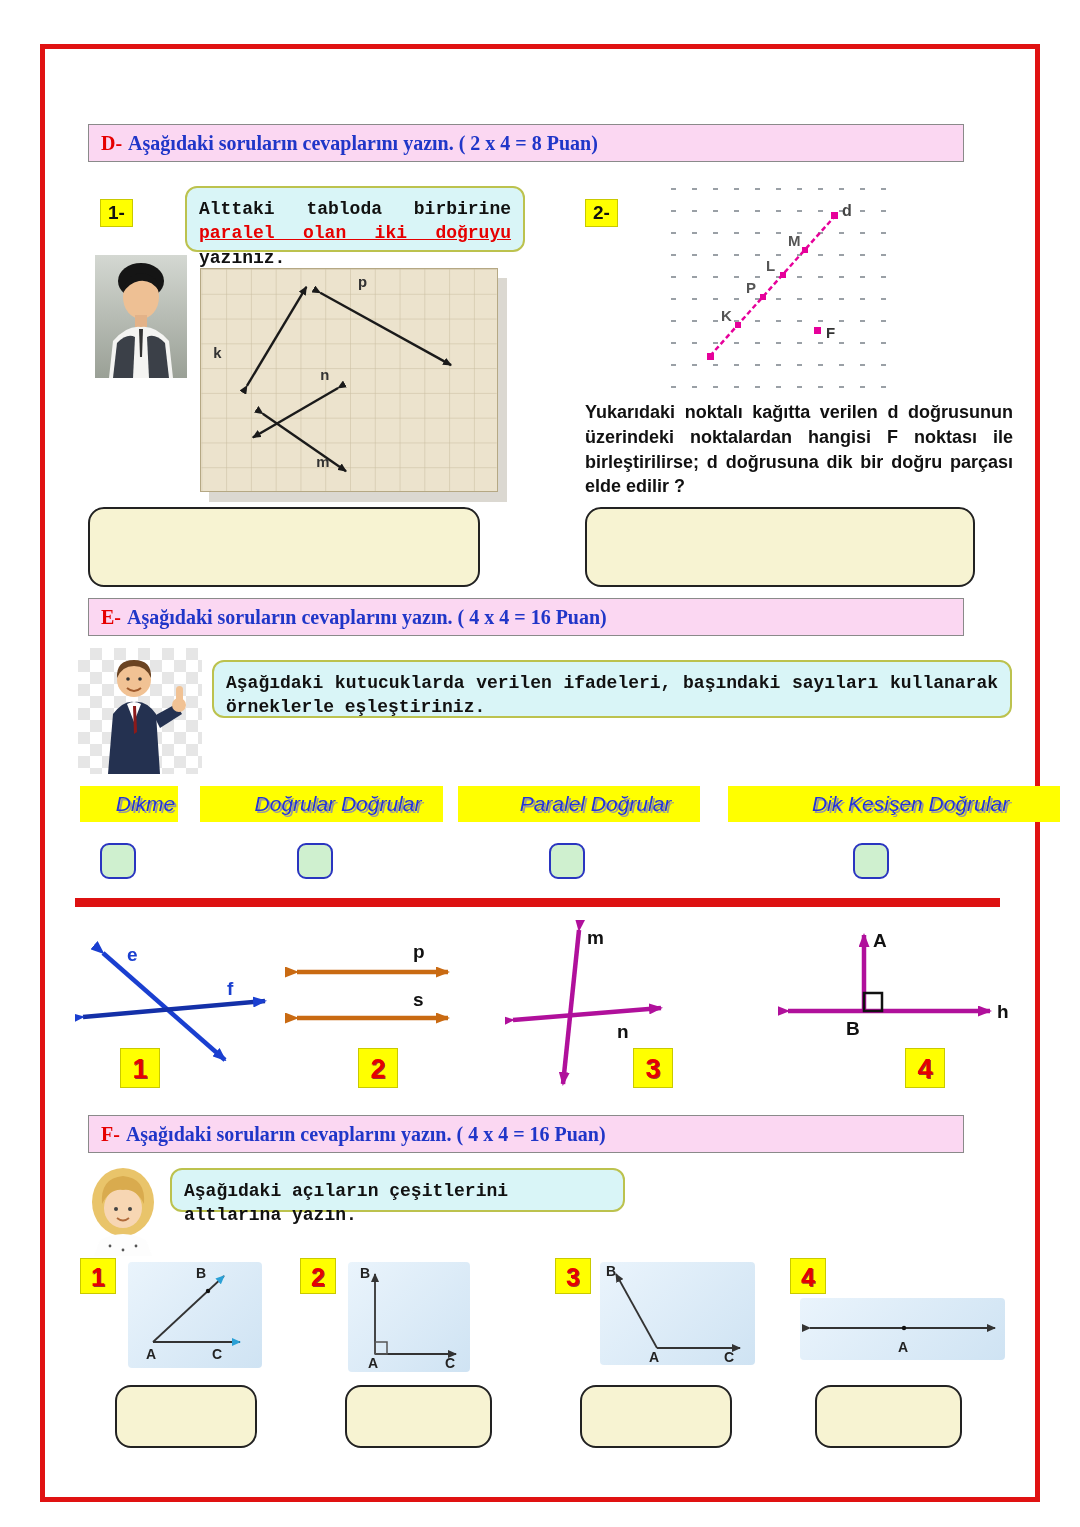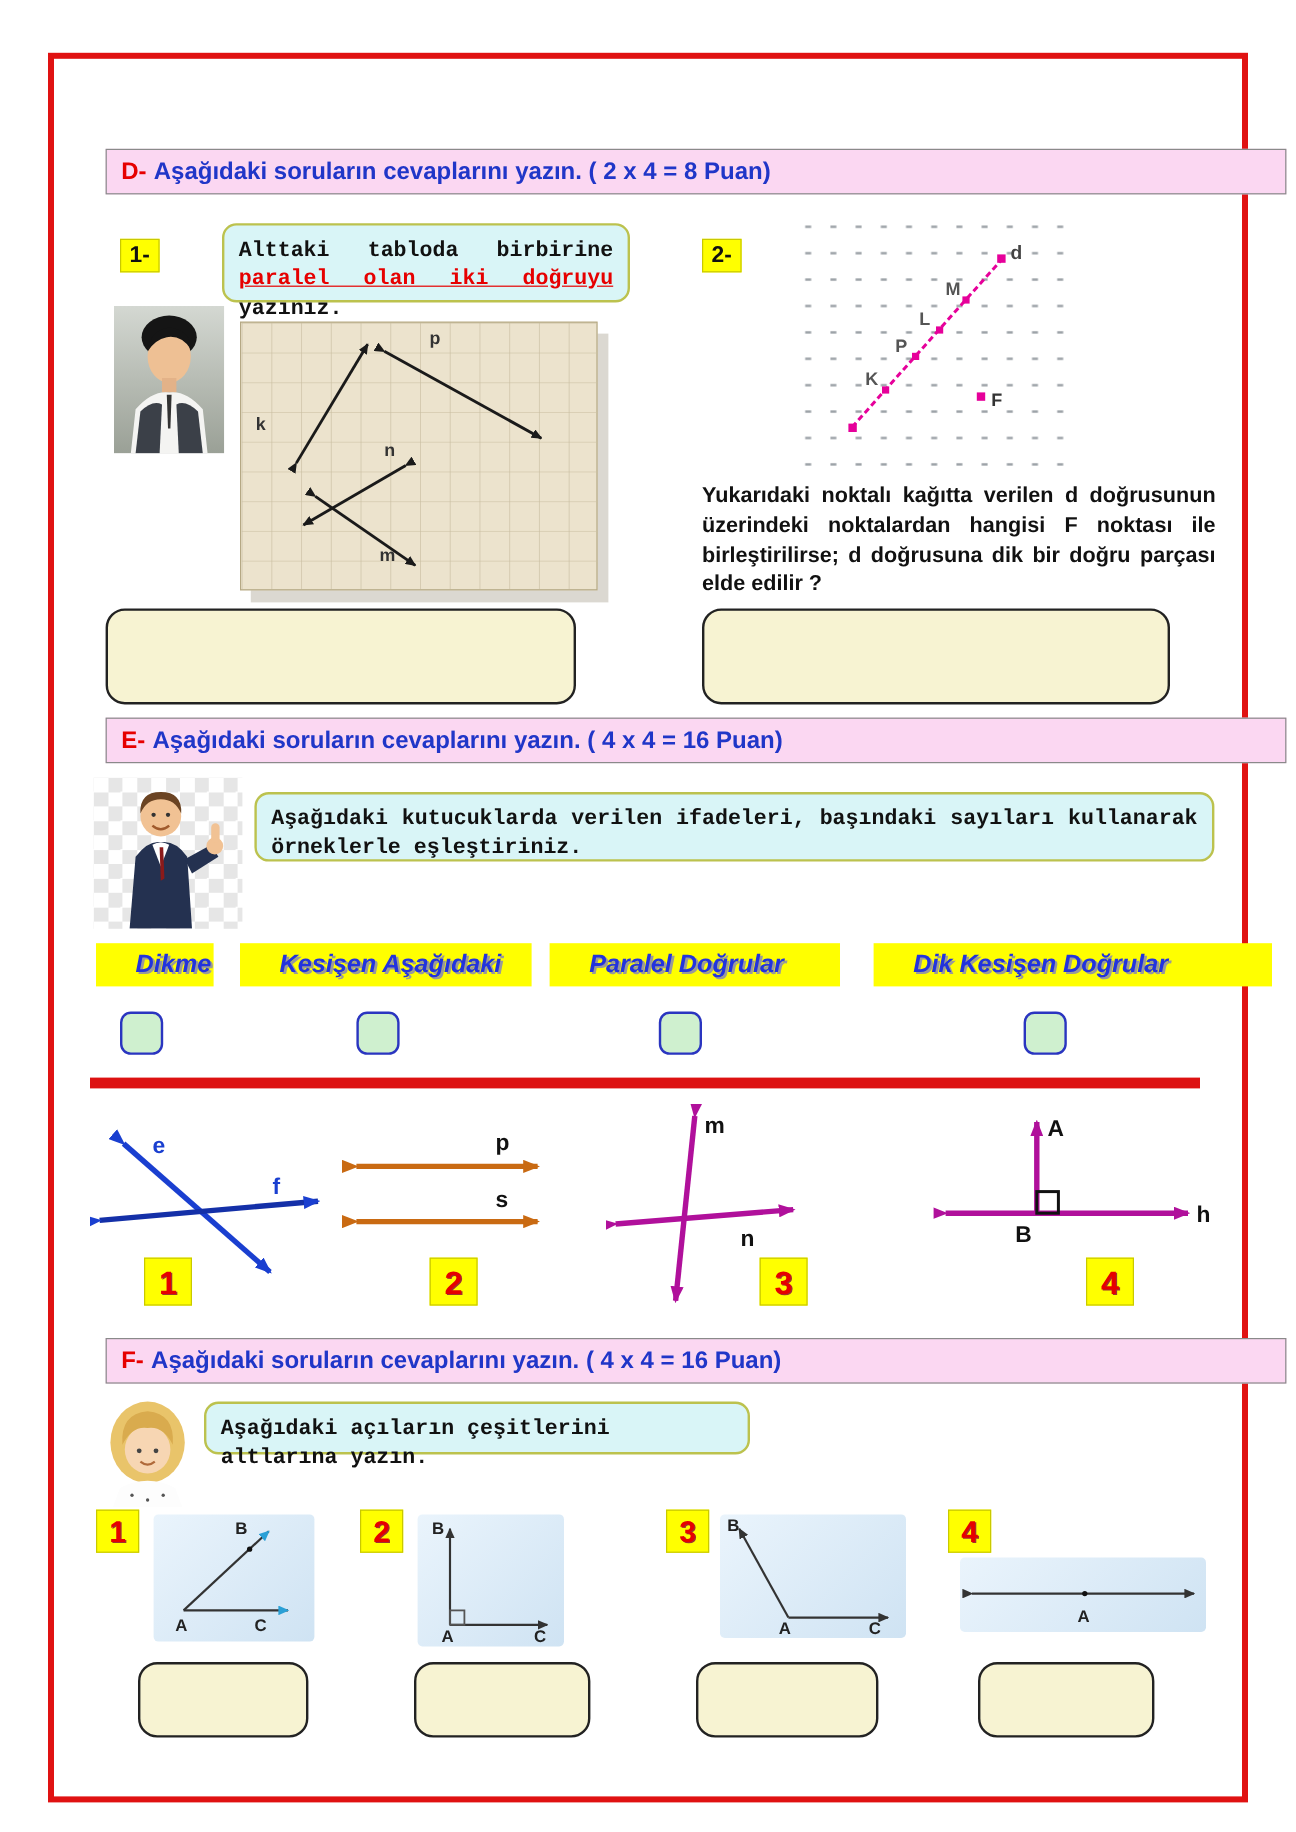--- a/index.html
+++ b/index.html
@@ -4,40 +4,40 @@
 <style>
   * { margin:0; padding:0; box-sizing:border-box; }
   html,body { width:1080px; height:1527px; background:#ffffff; overflow:hidden;
               font-family:"Liberation Sans", sans-serif; }
   .abs { position:absolute; }
   .page { position:relative; width:1080px; height:1527px; }
 
   .border-frame { left:40px; top:44px; width:1000px; height:1458px;
                   border:5px solid var(--border-red,#e01212); }
 
-  .hdr { left:88px; width:984px; height:38px; background:var(--header-pink,#fbd7f2);
+  .hdr { left:88px; width:876px; height:38px; background:var(--header-pink,#fbd7f2);
          border:1px solid #8a8a8a; font-weight:bold; font-size:20px;
-         color:var(--header-blue,#2036c8); padding:7px 0 0 12px; }
+         color:var(--header-blue,#2036c8); padding:7px 0 0 12px;font-family:Liberation Serif, serif; }
   .hdr .pre { color:var(--accent-red,#e60000); margin-right:6px; }
 
   .qnum { background:var(--highlight-yellow,#ffff00); font-weight:bold; font-size:19px;
           color:#111; padding:2px 7px; border:1px solid #c9c900; }
 
   .bubble { background:var(--bubble-cyan,#d9f5f7); border:2px solid #bcc24e;
             border-radius:12px; font-weight:bold; font-size:18px; color:#111;
             padding:9px 12px; text-align:justify; line-height:1.35;font-family:Liberation Mono, monospace; }
   .red-u { color:var(--accent-red,#e60000); text-decoration:underline; }
 
   .qtext { font-weight:bold; font-size:18px; color:#111; text-align:justify; line-height:1.38; }
 
   .ansbox { background:var(--answer-box-yellow,#f7f3d2); border:2.5px solid #222;
             border-radius:16px; }
 
   .cat { background:var(--highlight-yellow,#ffff00); height:36px; line-height:36px;
-         font-style:italic; font-weight:bold; font-size:21px;
+         text-align:center; font-style:italic; font-weight:normal; font-size:21px;
          color:#2233dd; text-shadow:2px 2px 0 #9a9a9a;padding-left:33px; }
 
   .greenbox { width:36px; height:36px; background:var(--green-box,#cff0cf);
               border:2.5px solid #2a35c0; border-radius:9px; }
 
   .divider { background:#dd1111; }
 
   .numbox { background:var(--highlight-yellow,#ffff00); color:var(--accent-red,#e60000);
             text-align:center; font-weight:bold; border:1px solid #c9c900;
             text-shadow:1px 1px 0 #a03030; }
@@ -178,21 +178,21 @@
       <path d="M55,58 L58,58 L59,84 L56,86 Z" fill="#8b1a1a"></path>
       <path d="M76,68 L98,56 L104,66 L82,80 Z" fill="#243150"></path>
       <circle cx="101" cy="57" r="7" fill="#f1c294"></circle>
       <rect x="98" y="38" width="7" height="16" rx="3.5" fill="#f1c294"></rect>
     </svg>
   </div>
 
   <div class="abs bubble" style="left:212px;top:660px;width:800px;height:58px">Aşağıdaki kutucuklarda verilen ifadeleri, başındaki sayıları kullanarak örneklerle eşleştiriniz.</div>
 
   <div class="abs cat" style="left:80px;top:786px;width:98px">Dikme</div>
-  <div class="abs cat" style="left:200px;top:786px;width:243px">Kesişen Aşağıdaki</div>
+  <div class="abs cat" style="left:200px;top:786px;width:243px">Doğrular Doğrular</div>
   <div class="abs cat" style="left:458px;top:786px;width:242px">Paralel Doğrular</div>
   <div class="abs cat" style="left:728px;top:786px;width:332px">Dik Kesişen Doğrular</div>
 
   <div class="abs greenbox" style="left:100px;top:843px"></div>
   <div class="abs greenbox" style="left:297px;top:843px"></div>
   <div class="abs greenbox" style="left:549px;top:843px"></div>
   <div class="abs greenbox" style="left:853px;top:843px"></div>
 
   <div class="abs divider" style="left:75px;top:898px;width:925px;height:9px"></div>
 

